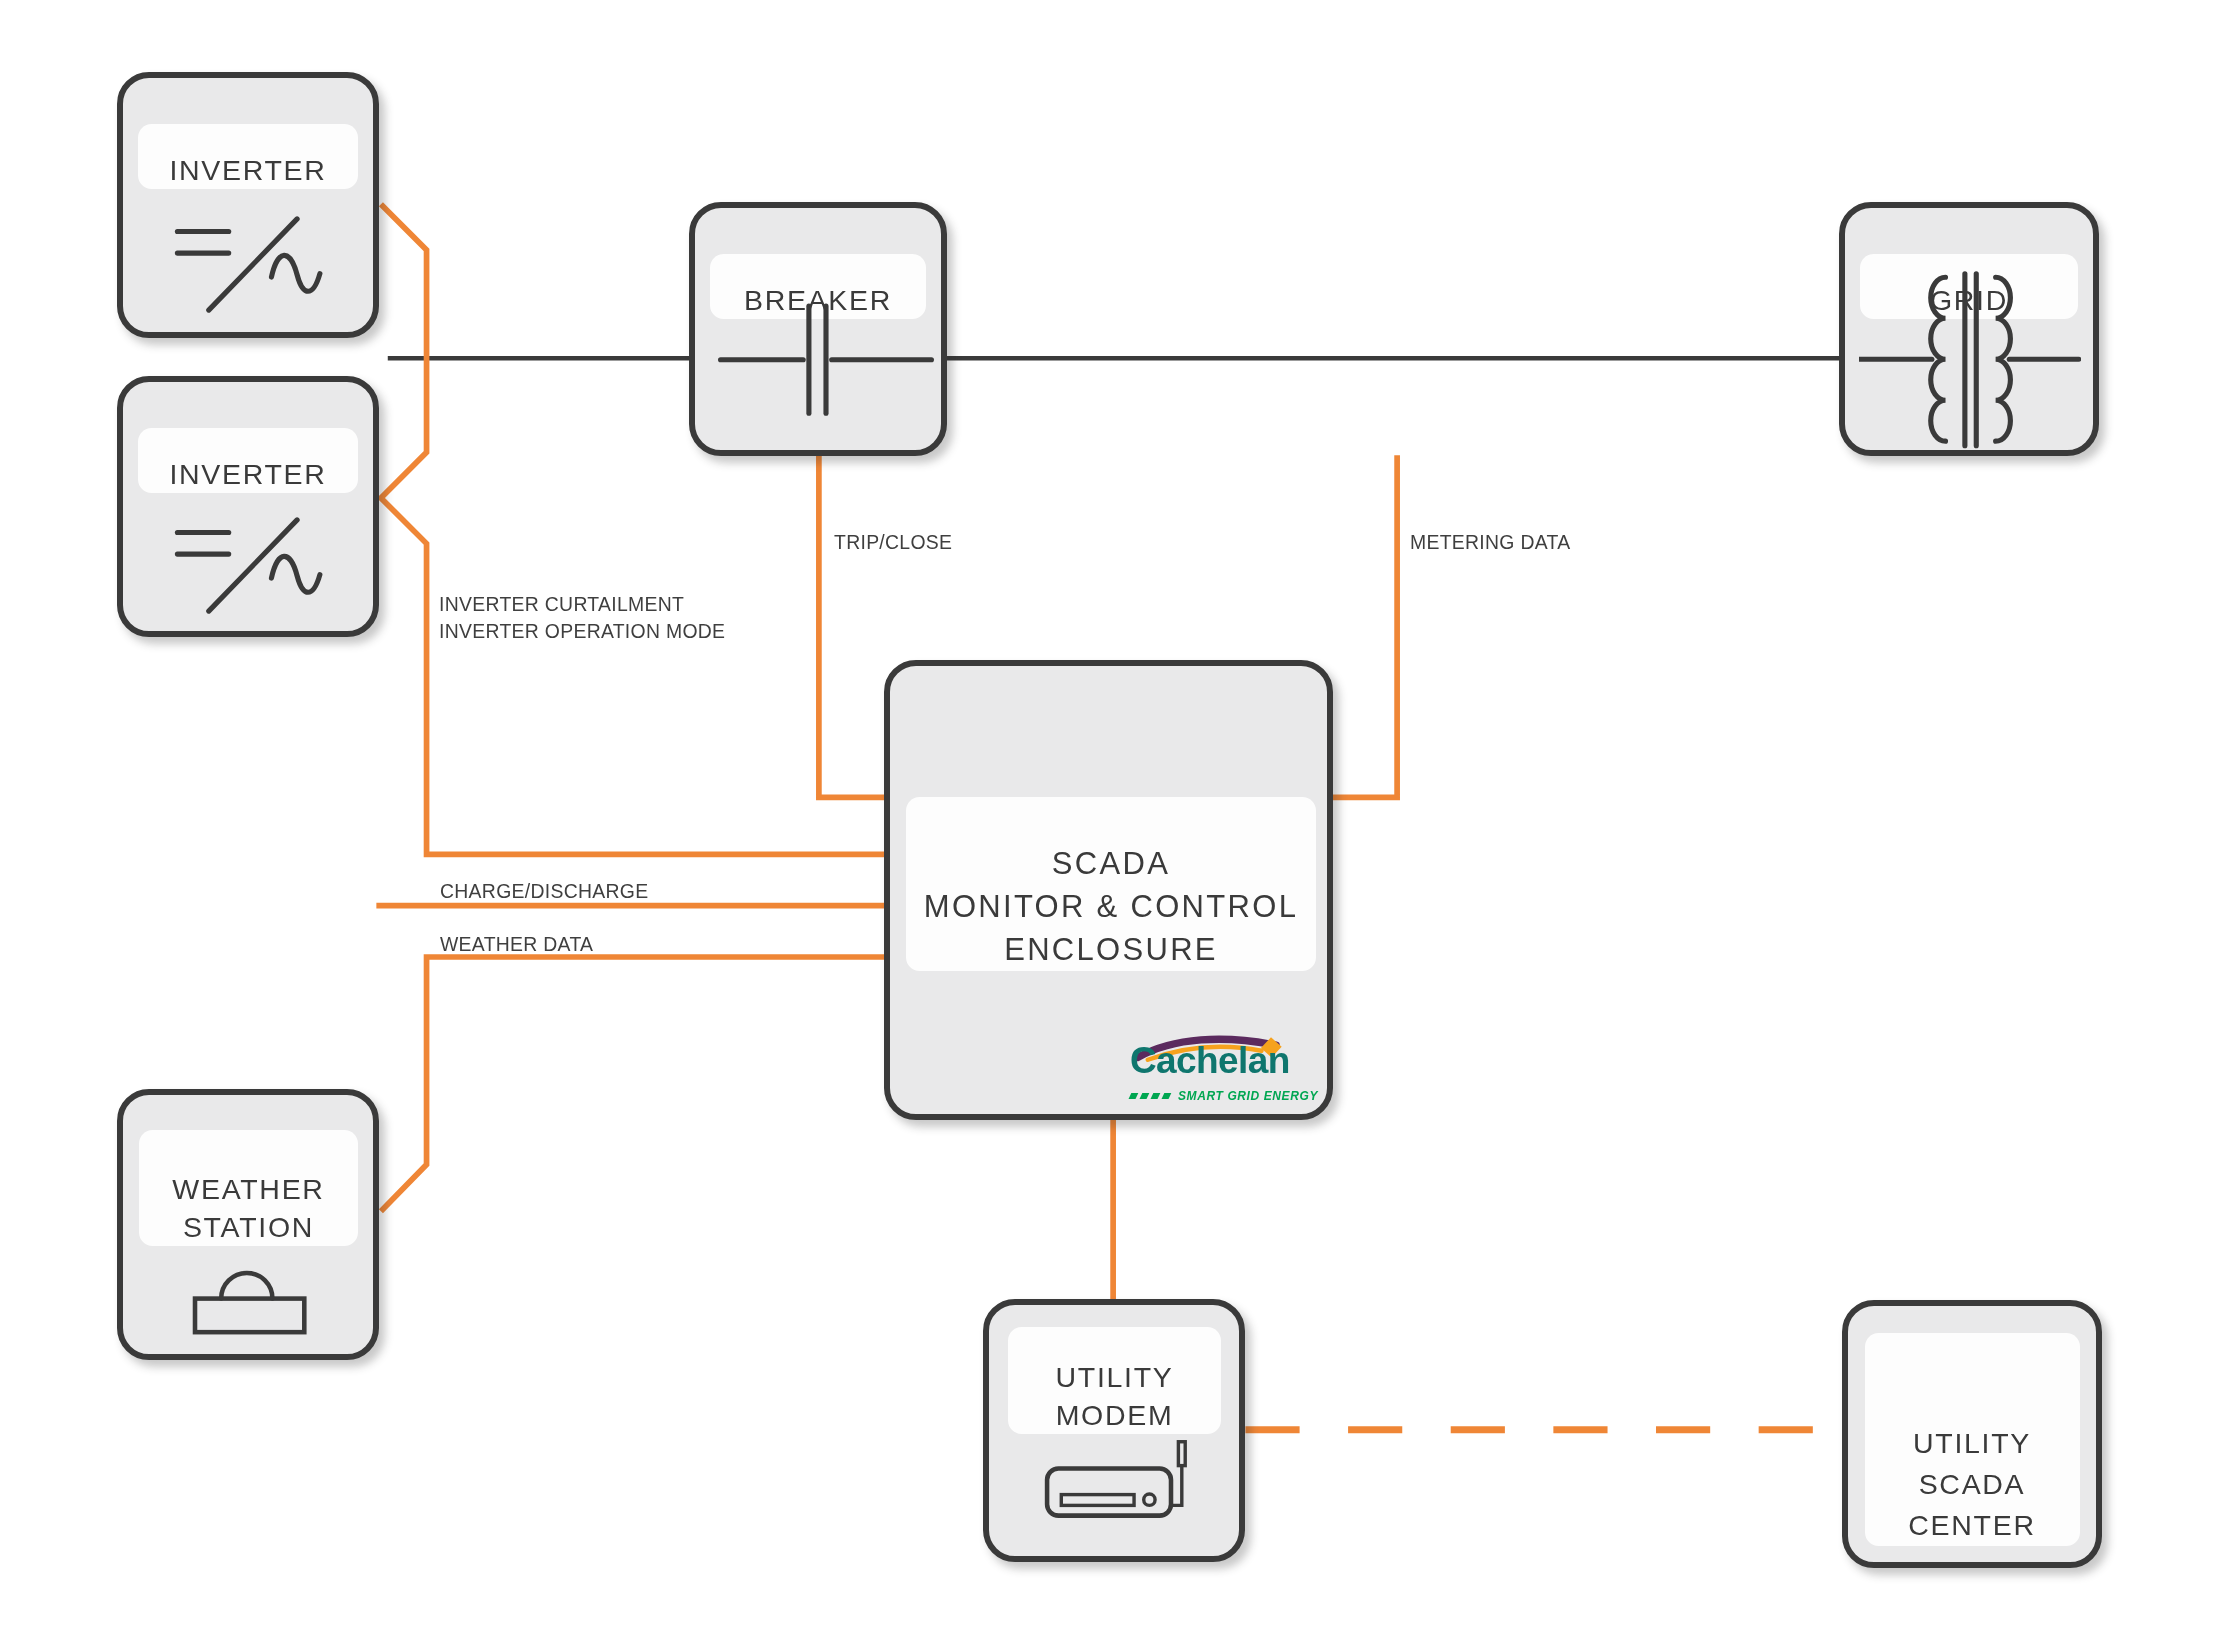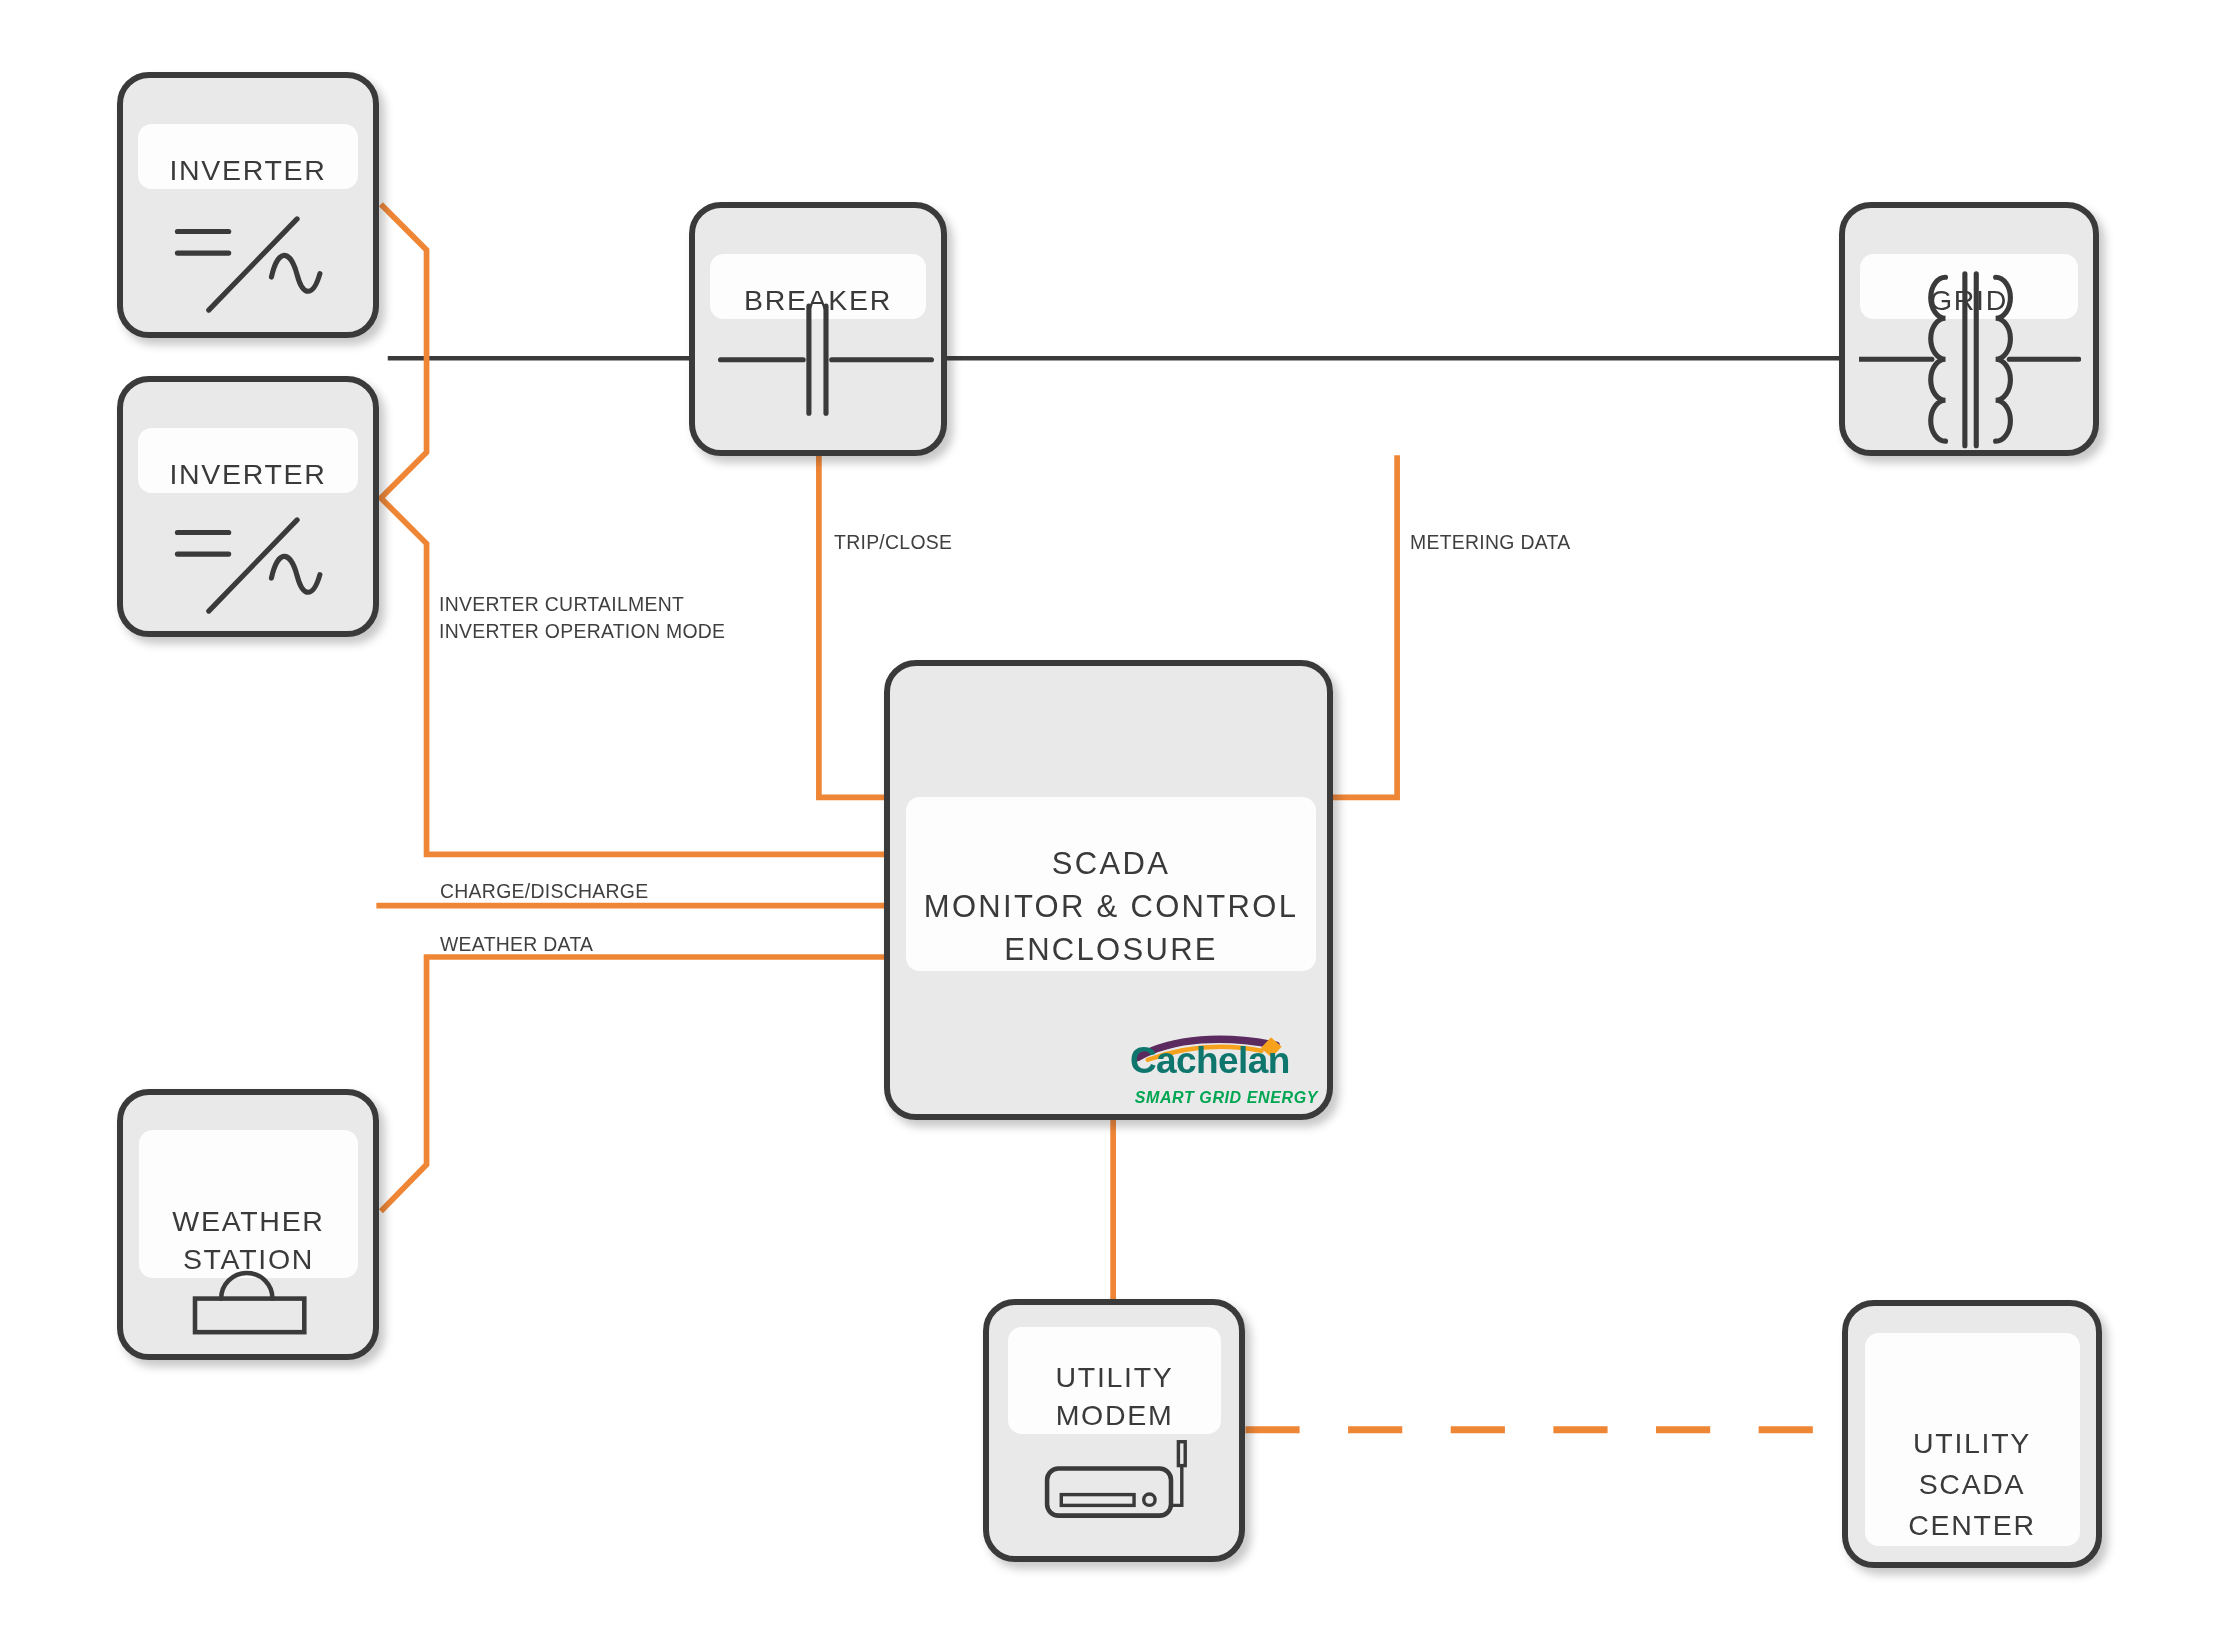--- a/index.html
+++ b/index.html
@@ -41,21 +41,21 @@
   #node-inverter-bottom{left:117px;top:376px;width:262px;height:261px;}
   #node-breaker        {left:689px;top:202px;width:258px;height:254px;}
   #node-meter          {left:1265px;top:202px;width:265px;height:254px;}
   #node-grid           {left:1839px;top:202px;width:260px;height:254px;}
   #node-battery        {left:117px;top:776px;width:262px;height:260px;}
   #node-weather        {left:117px;top:1089px;width:262px;height:271px;}
   #node-scada          {left:884px;top:660px;width:449px;height:460px;}
   #node-modem          {left:983px;top:1299px;width:262px;height:263px;}
   #node-usc            {left:1842px;top:1300px;width:260px;height:268px;}
   
-  #pill-weather{left:16px;top:35px;width:219px;height:148px;}
+  #pill-weather{left:16px;top:35px;width:219px;height:116px;}
   #pill-scada  {left:16px;top:131px;width:410px;height:174px;}
   #pill-scada .pill-line{font-size:31px;line-height:43px;letter-spacing:2.3px;}
   #pill-modem  {left:19px;top:21.7px;width:213px;height:107px;}
   #pill-usc    {left:16.5px;top:27px;width:215px;height:213px;}
   #pill-usc .pill-line{line-height:41px;}
   
   .icon{position:absolute;}
   .icon svg{display:block;}
   #meter-circle{
     position:absolute;left:70px;top:103px;width:97px;height:97px;
@@ -86,21 +86,21 @@
     position:absolute;left:0;top:3px;
     color:#0f766e;font-size:37px;font-weight:700;letter-spacing:-0.6px;
     font-family:"Liberation Sans", sans-serif;
   }
   #logo-tagrow{
     position:absolute;left:0;top:52px;width:188px;
     display:flex;align-items:center;justify-content:flex-end;gap:4px;
   }
   .tag-dash{width:9.7px;height:5.7px;background:#00a651;transform:skewX(-25deg);}
   #logo-tagline{
-    color:#00a651;font-size:16px;font-weight:700;font-style:italic;
+    color:#00a651;font-size:12px;font-weight:700;font-style:italic;
     letter-spacing:0.6px;margin-left:3.4px;white-space:nowrap;
   }
 </style>
 </head>
 <body>
 
 <div id="canvas">
 
   <svg id="wires" width="2216" height="1646" viewBox="0 0 3886 2886">
 

